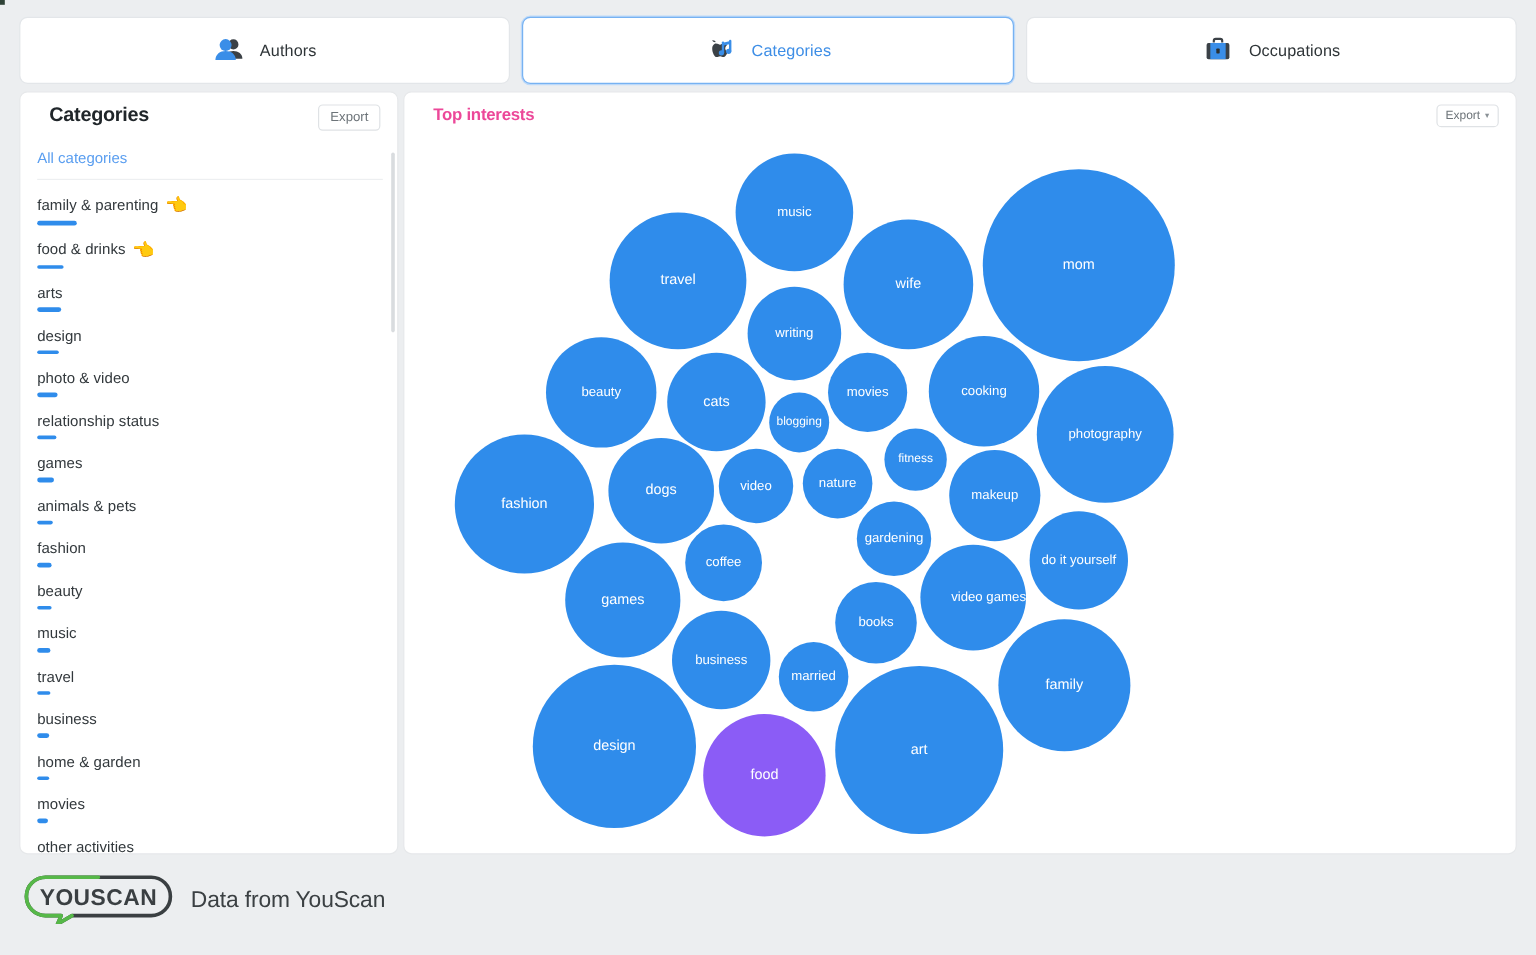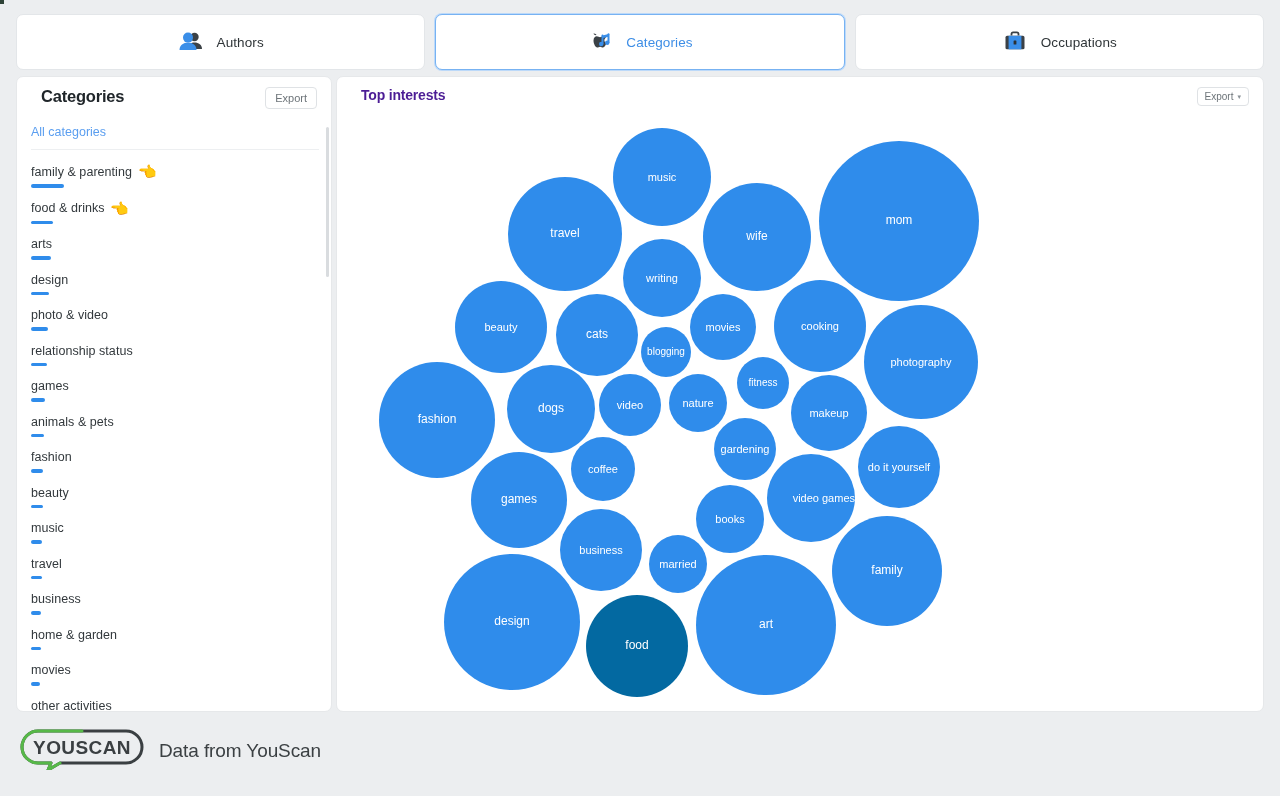--- a/index.html
+++ b/index.html
@@ -40,42 +40,42 @@
   }
   #sidebar-panel { left: 16px; top: 76px; width: 316px; height: 636px; overflow: hidden; }
   #main-panel    { left: 336px; top: 76px; width: 928px; height: 636px; overflow: hidden; }
 
   .panel-head {
     position: relative; height: 40px;
     padding: 10px 14px 0 24px;
     display: flex; align-items: flex-start; justify-content: space-between;
   }
   .panel-title { font-size: 16.5px; font-weight: bold; color: #20262a; letter-spacing: -.2px; }
-  #main-panel .panel-title { font-size: 14px; font-weight: bold; color: #4c1d95; }
+  #main-panel .panel-title { font-size: 14px; font-weight: bold; color: #ec4899; }
 
   .export-btn {
     font-size: 11px; color: #6d7479;
     border: 1px solid #dfe2e5; border-radius: 4px;
     padding: 4px 9px; background: #fff; cursor: pointer;
     white-space: nowrap;
   }
   .export-btn.small { font-size: 10px; padding: 3px 7px; display: flex; align-items: center; gap: 4px; }
   .caret { font-size: 7px; color: #8a9196; line-height: 1; }
 
   
   .cat-scroll {
     position: absolute; left: 0; top: 44px; width: 316px; height: 592px;
     overflow: hidden; padding: 0 14px;
   }
   .all-cats {
     font-size: 12.5px; color: #5a9ef0; padding: 4px 0 10px 0; cursor: pointer;
     border-bottom: 1px solid #edeff1; margin-bottom: 4px;
   }
   .cat-item { position: relative; padding: 10px 0 3px 0; cursor: pointer; }
-  .cat-row { display: flex; align-items: center; gap: 6px; }
+  .cat-row { display: flex; gap: 6px; }
   .cat-label { font-size: 12.5px; color: #32383c; letter-spacing: .05px; }
   .hand { font-size: 15px; line-height: 1; filter: saturate(1.15); }
   .cat-bar { height: 3.5px; background: #2f8ceb; border-radius: 2px; margin-top: 5px; }
 
   .vscroll {
     position: absolute; right: 2px; top: 50px;
     width: 3px; height: 150px; background: #d9dcdf; border-radius: 2px;
   }
 
   
@@ -293,21 +293,21 @@
         </div>
         <div class="bubble" style="width: 92px; height: 92px; left: 437px; top: 163px; font-size: 11px; background: rgb(47, 140, 235); color: rgb(255, 255, 255);">
           <span>cooking</span>
         </div>
         <div class="bubble" style="width: 96px; height: 96px; left: 134px; top: 335px; font-size: 12px; background: rgb(47, 140, 235); color: rgb(255, 255, 255);">
           <span>games</span>
         </div>
         <div class="bubble" style="width: 92px; height: 92px; left: 118px; top: 164px; font-size: 11px; background: rgb(47, 140, 235); color: rgb(255, 255, 255);">
           <span>beauty</span>
         </div>
-        <div class="bubble" style="width: 102px; height: 102px; left: 249px; top: 478px; font-size: 12px; background: #0369a1; color: rgb(255, 255, 255);">
+        <div class="bubble" style="width: 102px; height: 102px; left: 249px; top: 478px; font-size: 12px; background: #8b5cf6; color: rgb(255, 255, 255);">
           <span>food</span>
         </div>
         <div class="bubble" style="width: 88px; height: 88px; left: 170px; top: 248px; font-size: 12px; background: rgb(47, 140, 235); color: rgb(255, 255, 255);">
           <span>dogs</span>
         </div>
         <div class="bubble" style="width: 82px; height: 82px; left: 219px; top: 177px; font-size: 12px; background: rgb(47, 140, 235); color: rgb(255, 255, 255);">
           <span>cats</span>
         </div>
         <div class="bubble" style="width: 78px; height: 78px; left: 286px; top: 122px; font-size: 11px; background: rgb(47, 140, 235); color: rgb(255, 255, 255);">
           <span>writing</span>

